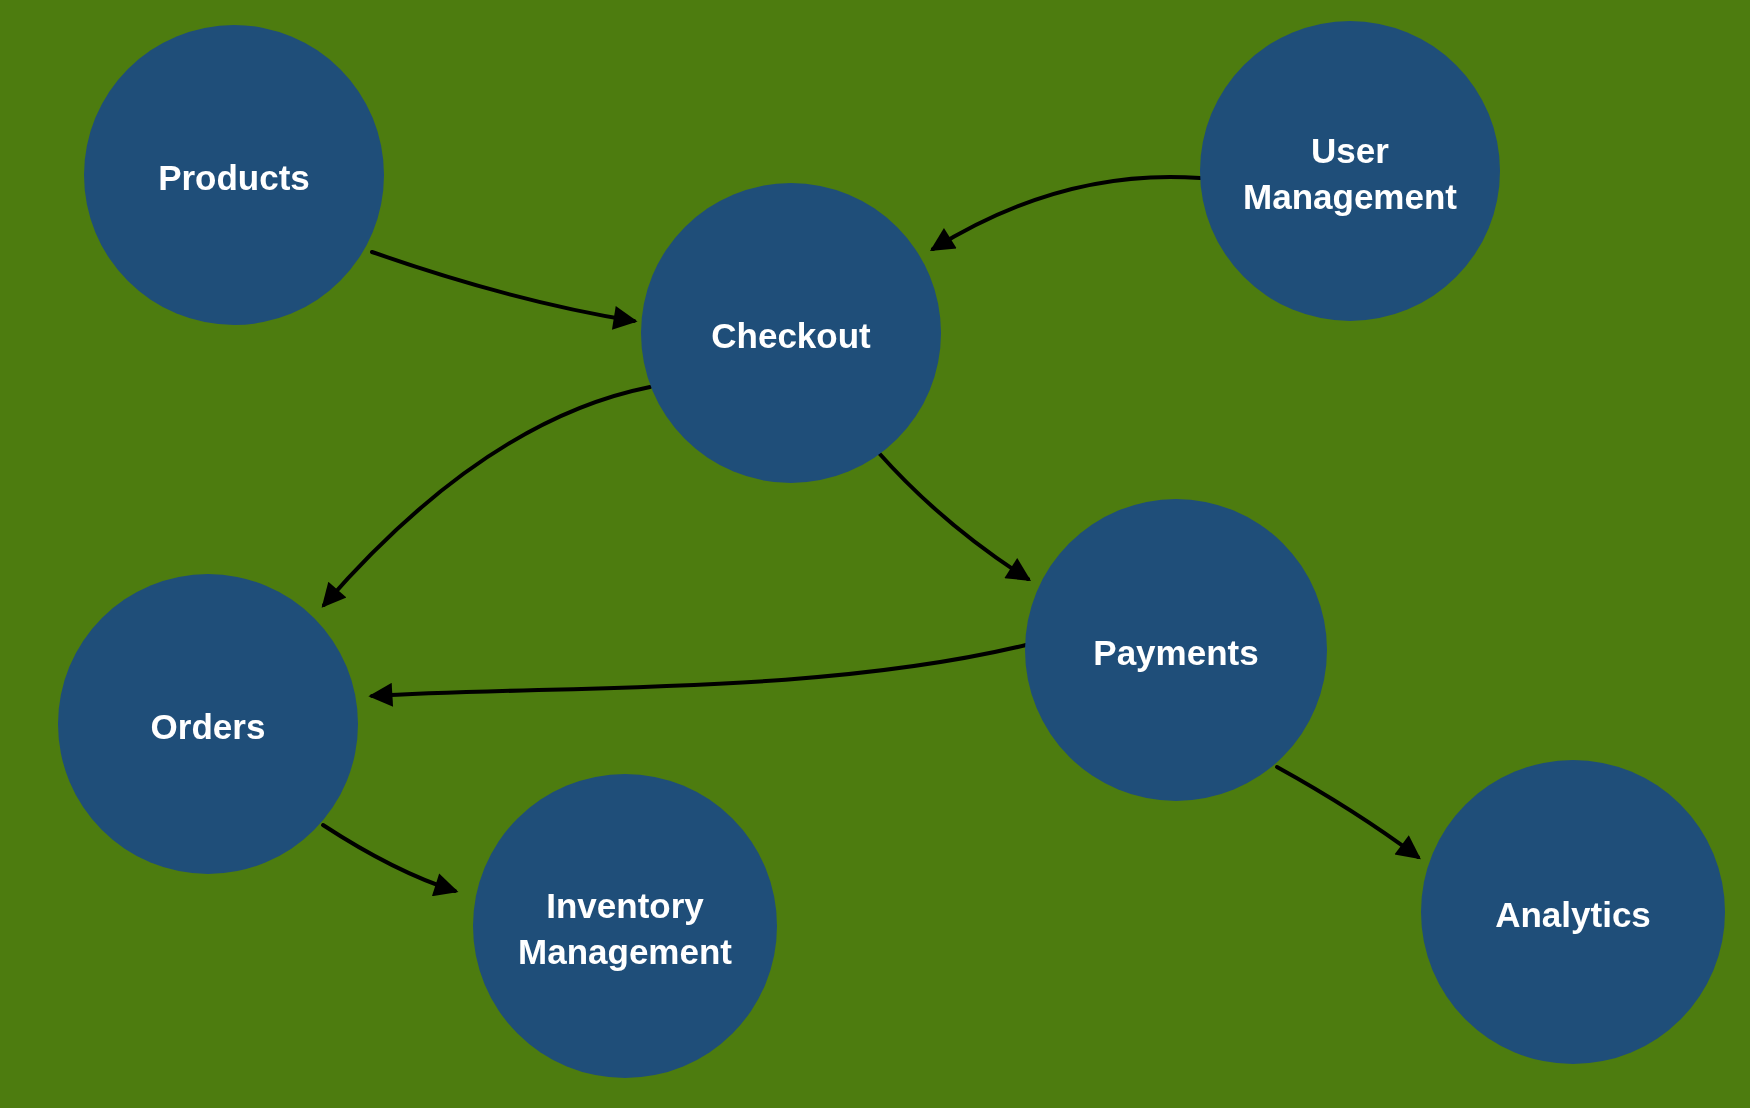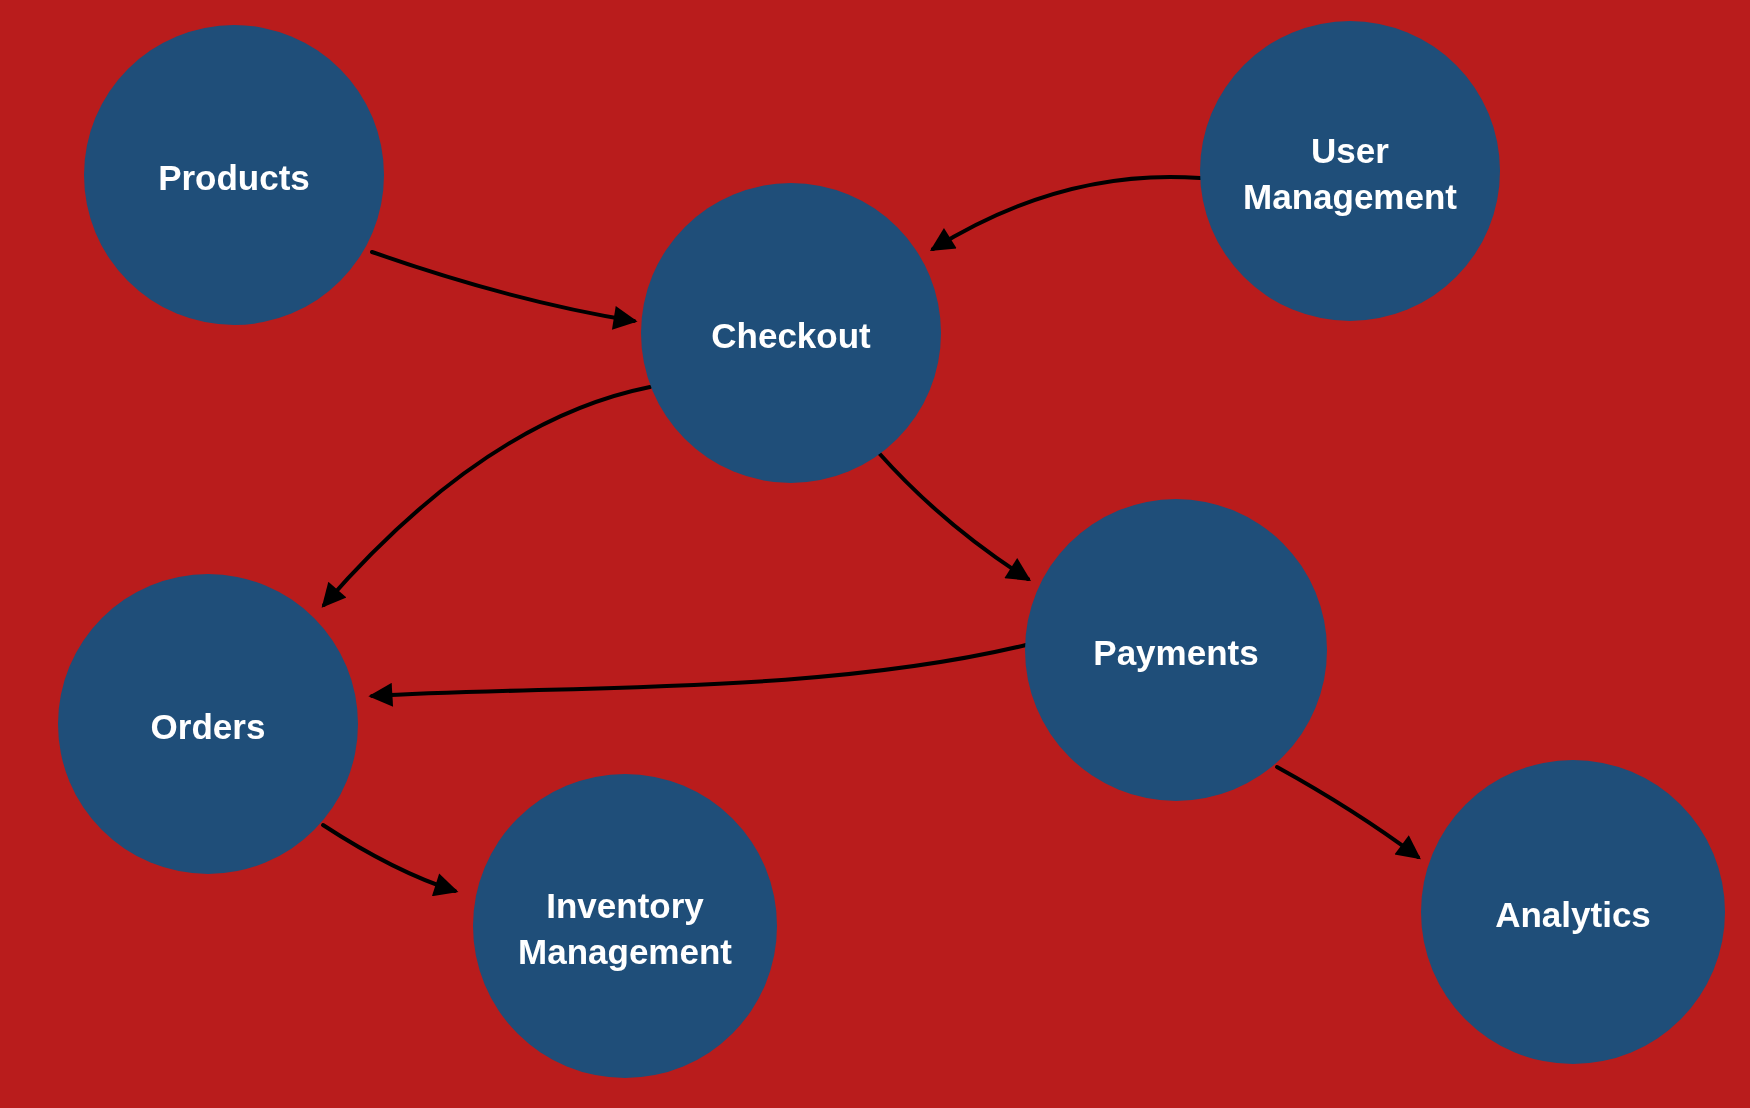--- a/index.html
+++ b/index.html
@@ -34,21 +34,21 @@
     font-family: "Liberation Sans", sans-serif;
     font-weight: bold;
     font-size: 35px;
     text-anchor: middle;
   }
   .node { cursor: pointer; }
 </style>
 </head>
 <body>
 
-<div class="canvas" style="background: #b91c1c;">
+<div class="canvas" style="background: #4d7c0f;">
   <svg class="diagram" viewBox="0 0 1750 1108" xmlns="http://www.w3.org/2000/svg">
     <defs>
       <marker id="arrowhead" viewBox="0 0 10 10" refX="8.5" refY="5" markerWidth="32" markerHeight="24" markerUnits="userSpaceOnUse" orient="auto">
         <path d="M 0 0 L 10 5 L 0 10 z" fill="#000000"></path>
       </marker>
     </defs>
     <g id="edges-layer">
         <path class="edge" d="M 372,252 Q 515,302 634,321" stroke="#000000" marker-end="url(#arrowhead)"></path>
         <path class="edge" d="M 1200,178 Q 1063,168 933,249" stroke="#000000" marker-end="url(#arrowhead)"></path>
         <path class="edge" d="M 650,387 Q 485,420 324,605" stroke="#000000" marker-end="url(#arrowhead)"></path>

